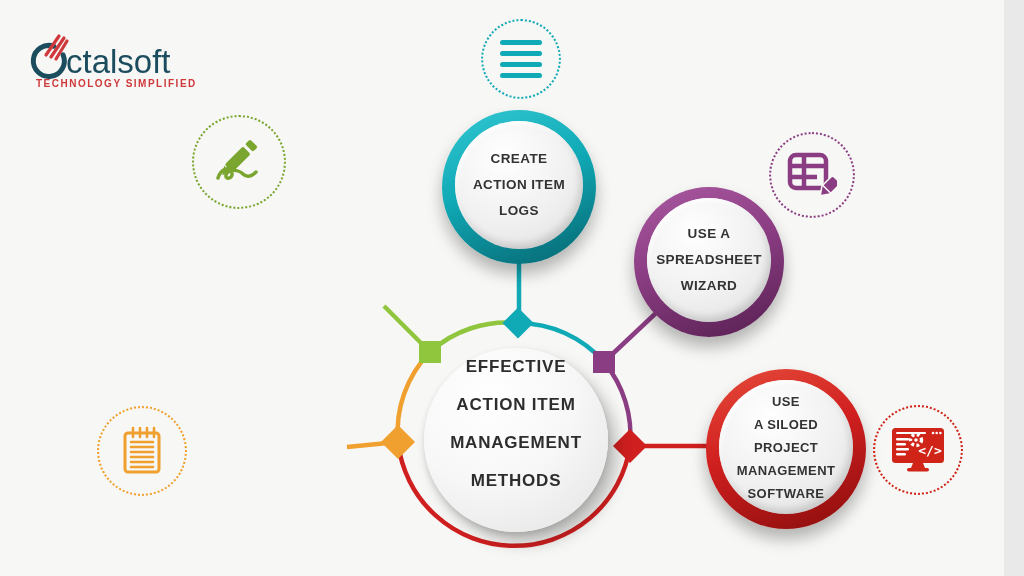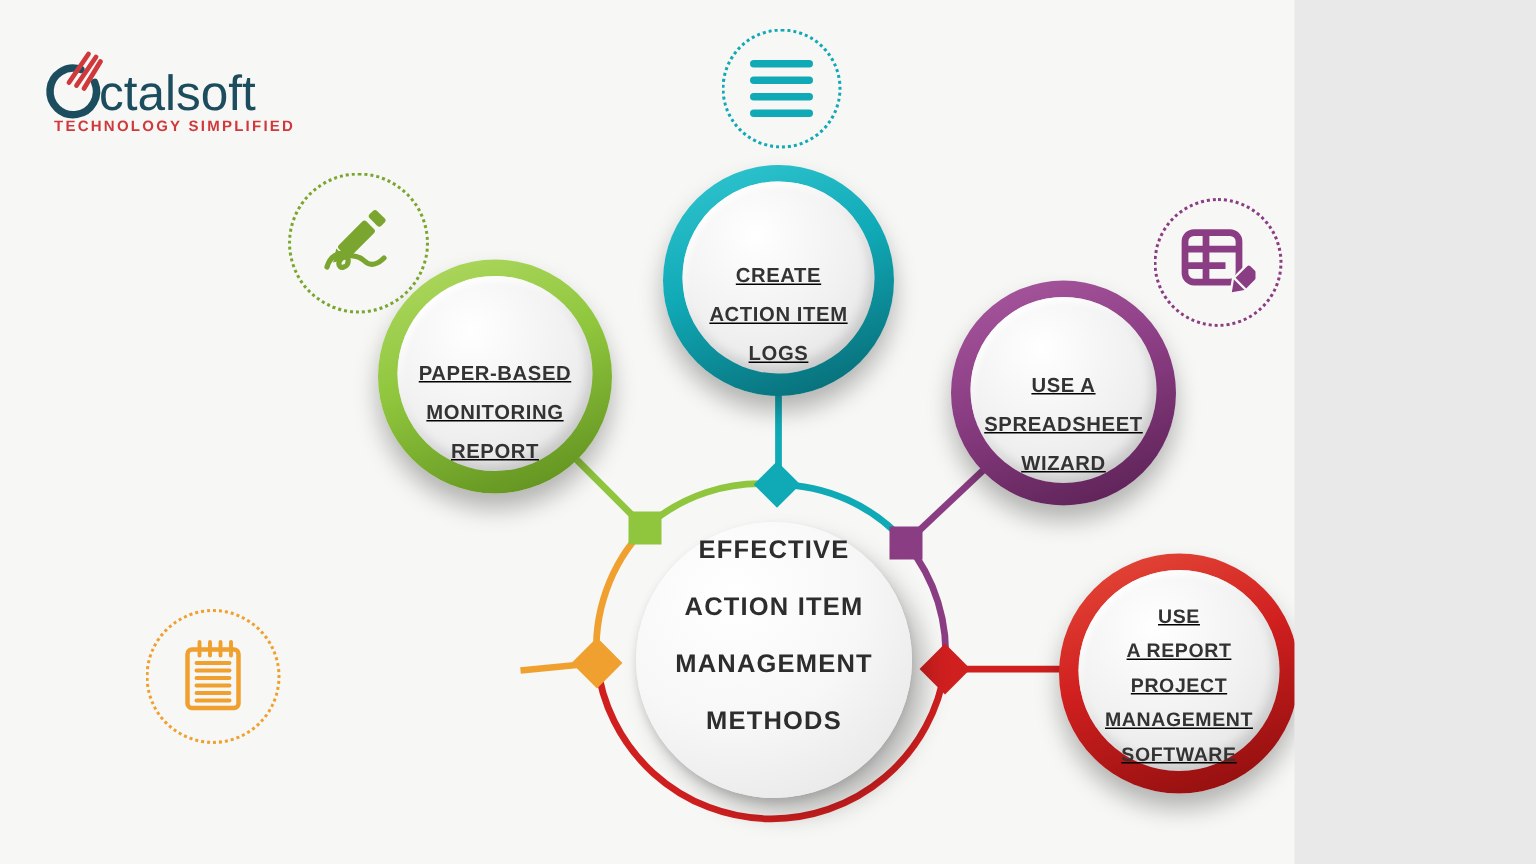--- a/index.html
+++ b/index.html
@@ -1,34 +1,34 @@
 <!DOCTYPE html>
 <html><head>
 <meta charset="utf-8">
 <style>
   html,body{margin:0;padding:0;background:#e9e9e9;}
   .stage{
-    position:relative;width:863px;height:576px;overflow:hidden;
+    position:relative;width:1004px;height:576px;overflow:hidden;
     background:#f7f7f5;
     font-family:"Liberation Sans","DejaVu Sans",sans-serif;
   }
   svg{display:block;}
   .layer{position:absolute;left:0;top:0;}
 
   
   .logo{position:absolute;left:28px;top:30px;width:200px;height:62px;}
 
   
   .node{position:absolute;border-radius:50%;
         box-shadow:0 10px 16px rgba(0,0,0,.28);}
   .node .inner{
     position:absolute;inset:11px 13px 15px 13px;border-radius:50%;
     background:radial-gradient(circle at 38% 28%, #ffffff 0%, #f0f0f0 55%, #dedede 100%);
     box-shadow:inset -3px -5px 7px rgba(0,0,0,.13), inset 2px 3px 4px rgba(255,255,255,.9);
-    display:flex;align-items:flex-end;justify-content:center;text-align:center;text-decoration:underline;
+    display:flex;align-items:center;justify-content:center;text-align:center;
   }
   .label{
     white-space:pre-line;font-weight:700;color:#333;letter-spacing:.4px;
     font-size:13.5px;line-height:26px;
   }
   .ring-green {background:linear-gradient(160deg,#abd65c 8%,#8fc63d 45%,#5f8f1e 96%);}
   .ring-teal  {background:linear-gradient(160deg,#2cc2cd 8%,#10a9b6 45%,#076a74 96%);}
   .ring-purple{background:linear-gradient(160deg,#a4549b 8%,#8b3d83 45%,#5a2154 96%);}
   .ring-orange{background:linear-gradient(160deg,#f7bd5d 8%,#f0a02f 45%,#b87a12 96%);}
   .ring-red   {background:linear-gradient(160deg,#e24436 8%,#d01f1f 45%,#8e0e0e 96%);}
@@ -90,27 +90,20 @@
       <g stroke="#d0393b" stroke-width="3.2" stroke-linecap="round">
         <path d="M18,25 L31,6"></path>
         <path d="M23,27 L36,8"></path>
         <path d="M28,29 L39,11"></path>
       </g>
       <text x="38" y="43" font-size="33" fill="#1c4d5e" font-family="Liberation Sans, DejaVu Sans, sans-serif">ctalsoft</text>
       <text x="8" y="57" font-size="10" font-weight="bold" letter-spacing="1.5" fill="#d0393b" font-family="Liberation Sans, DejaVu Sans, sans-serif">TECHNOLOGY SIMPLIFIED</text>
     </svg>
   </div>
 
-  <div class="node ring-green node-green" style="left:252px;top:173px;width:156px;height:156px">
-    <div class="inner">
-      <div class="label">PAPER-BASED
-MONITORING
-REPORT</div>
-    </div>
-  </div>
 
   <div class="node ring-teal node-teal" style="left:442px;top:110px;width:154px;height:154px">
     <div class="inner">
       <div class="label">CREATE
 ACTION ITEM
 LOGS</div>
     </div>
   </div>
 
   <div class="node ring-purple node-purple" style="left:634px;top:187px;width:150px;height:150px">
@@ -118,21 +111,21 @@
       <div class="label">USE A
 SPREADSHEET
 WIZARD</div>
     </div>
   </div>
 
 
   <div class="node ring-red node-red" style="left:706px;top:369px;width:160px;height:160px">
     <div class="inner">
       <div class="label">USE
-A REPORT
+A SILOED
 PROJECT
 MANAGEMENT
 SOFTWARE</div>
     </div>
   </div>
 
   <div class="center-circle">
     <div class="label">EFFECTIVE
 ACTION ITEM
 MANAGEMENT

